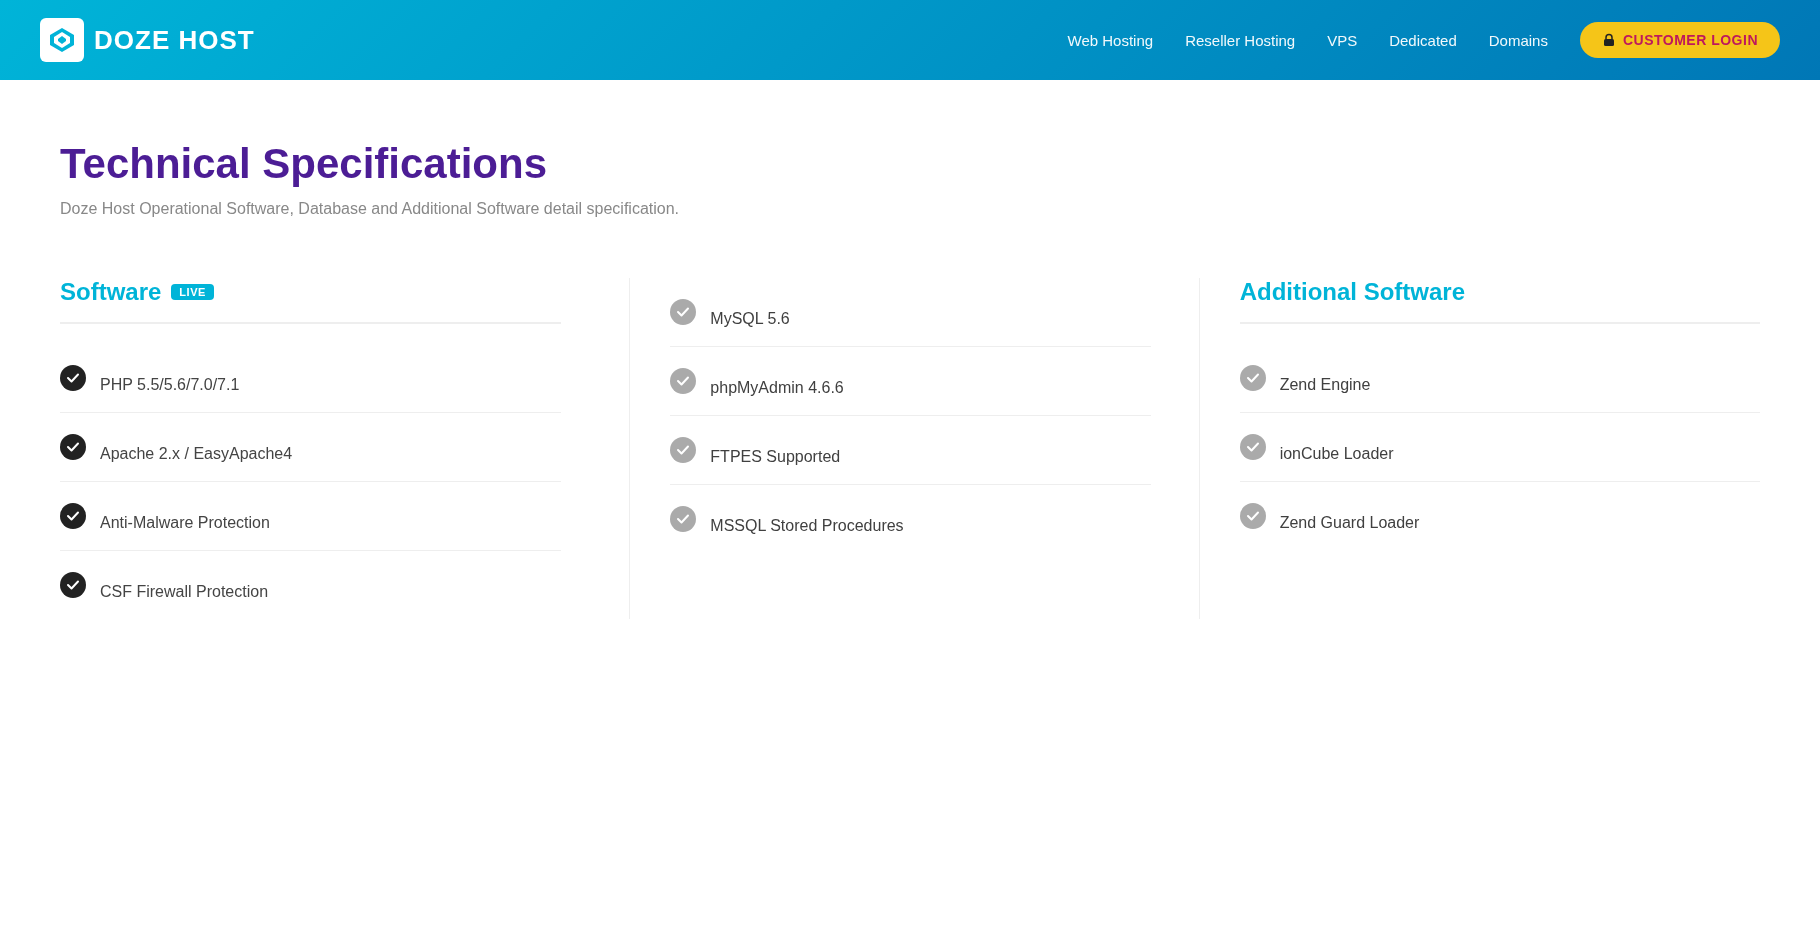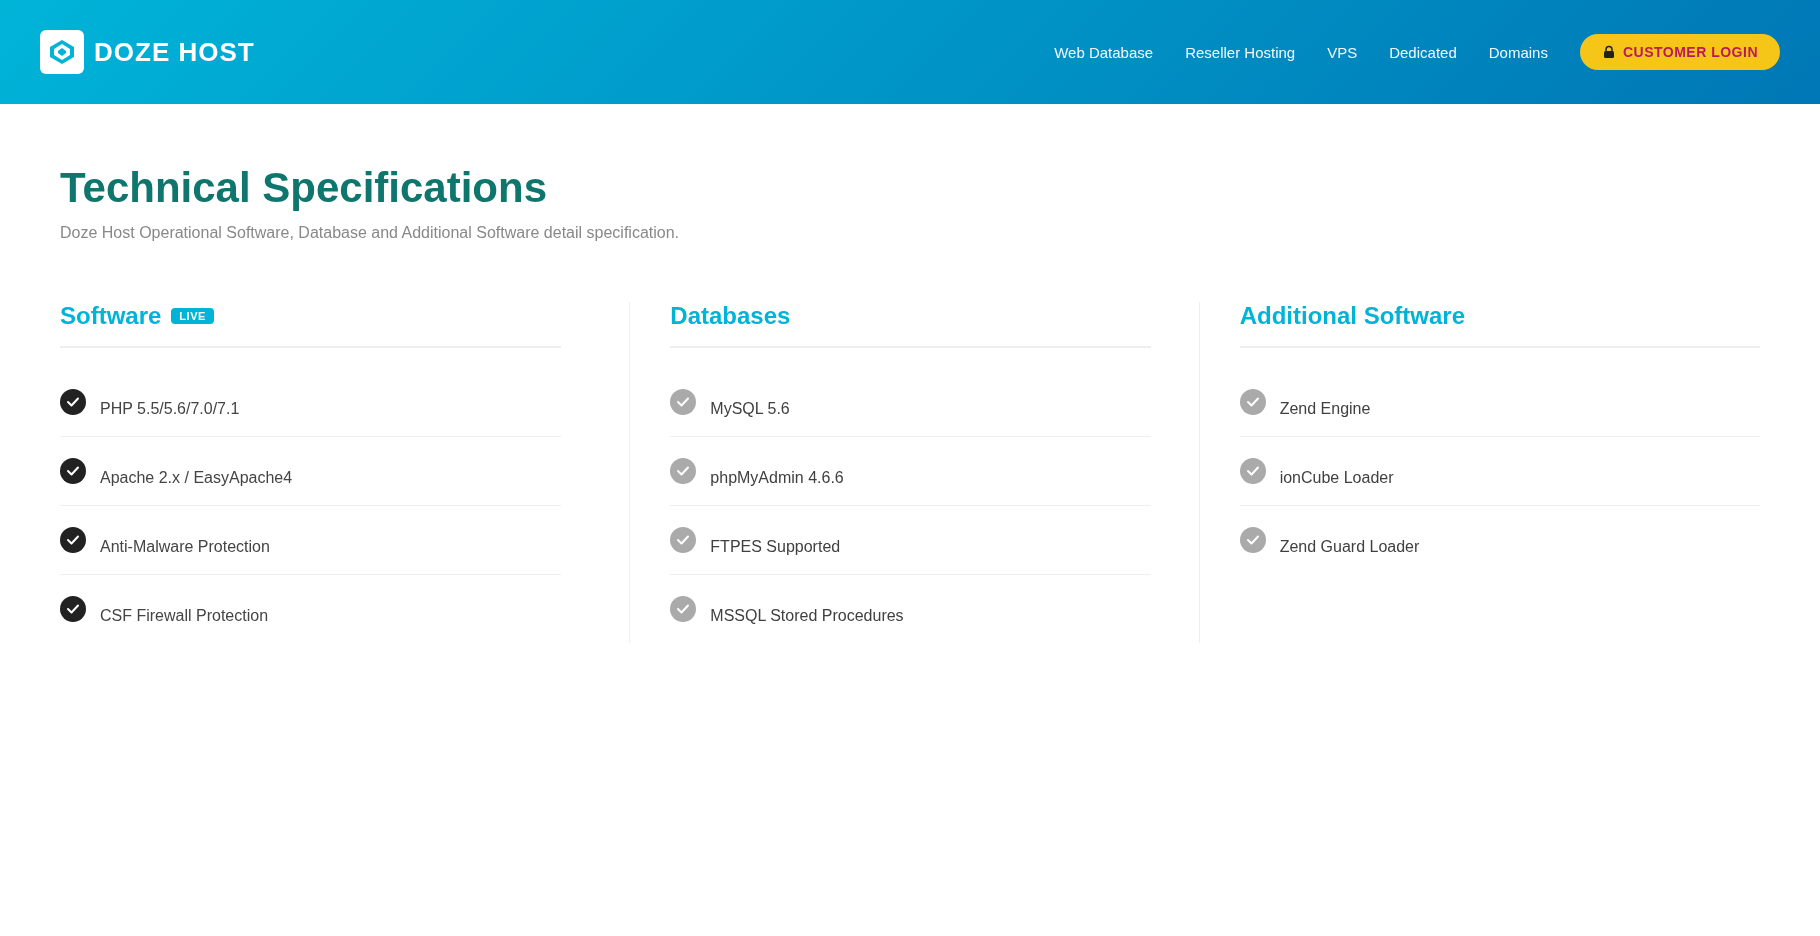--- a/index.html
+++ b/index.html
@@ -2,21 +2,21 @@
 <html><head>
   <meta charset="utf-8">
   <style>
     * { margin: 0; padding: 0; box-sizing: border-box; }
     body { font-family: 'Segoe UI', Arial, sans-serif; background: #fff; color: #333; }
 
     
     header {
       background: linear-gradient(135deg, #00b4d8 0%, #0077b6 100%);
       padding: 0 40px;
-      height: 104px;
+      height: 80px;
       display: flex;
       align-items: center;
       justify-content: space-between;
     }
     .logo {
       display: flex;
       align-items: center;
       gap: 10px;
       text-decoration: none;
     }
@@ -67,21 +67,21 @@
     }
 
     
     main {
       max-width: 1820px;
       padding: 60px 60px 80px 60px;
     }
     .page-title {
       font-size: 42px;
       font-weight: 700;
-      color: #0f766e;
+      color: #4c1d95;
       margin-bottom: 12px;
     }
     .page-subtitle {
       font-size: 16px;
       color: #888;
       margin-bottom: 60px;
     }
 
     
     .specs-grid {
@@ -172,21 +172,21 @@
       <svg viewBox="0 0 28 28" fill="none" xmlns="http://www.w3.org/2000/svg">
         <polygon points="14,2 26,9 26,19 14,26 2,19 2,9" fill="#00b4d8"></polygon>
         <polygon points="14,6 22,11 22,17 14,22 6,17 6,11" fill="#fff"></polygon>
         <polygon points="14,10 18,13 18,15 14,18 10,15 10,13" fill="#00b4d8"></polygon>
       </svg>
     </div>
     <span class="logo-text">DOZE HOST</span>
   </a>
 
   <nav>
-    <a href="#">Web Database</a>
+    <a href="#">Web Hosting</a>
     <a href="#">Reseller Hosting</a>
     <a href="#">VPS</a>
     <a href="#">Dedicated</a>
     <a href="#">Domains</a>
     <button class="customer-login-btn">
       <svg width="14" height="14" viewBox="0 0 14 14" fill="none">
         <rect x="2" y="6" width="10" height="7" rx="1.5" fill="#222"></rect>
         <path d="M4 6V4.5a3 3 0 0 1 6 0V6" stroke="#222" stroke-width="1.5" fill="none"></path>
       </svg>
       <span>CUSTOMER LOGIN</span>
@@ -233,23 +233,20 @@
         <div class="check-icon dark">
           <svg viewBox="0 0 14 14" fill="none">
               <polyline points="2,7 5.5,10.5 12,3.5" stroke="#fff" stroke-width="2" stroke-linecap="round" stroke-linejoin="round"></polyline>
             </svg>
         </div>
         <span class="spec-label">CSF Firewall Protection</span>
       </div>
     </div>
 
     <div class="spec-column">
-      <div class="column-header">
-        <span class="column-title">Databases</span>
-      </div>
       <div class="spec-item">
         <div class="check-icon gray">
           <svg viewBox="0 0 14 14" fill="none">
               <polyline points="2,7 5.5,10.5 12,3.5" stroke="#fff" stroke-width="2" stroke-linecap="round" stroke-linejoin="round"></polyline>
             </svg>
         </div>
         <span class="spec-label gray-text">MySQL 5.6</span>
       </div>
       <div class="spec-item">
         <div class="check-icon gray">

